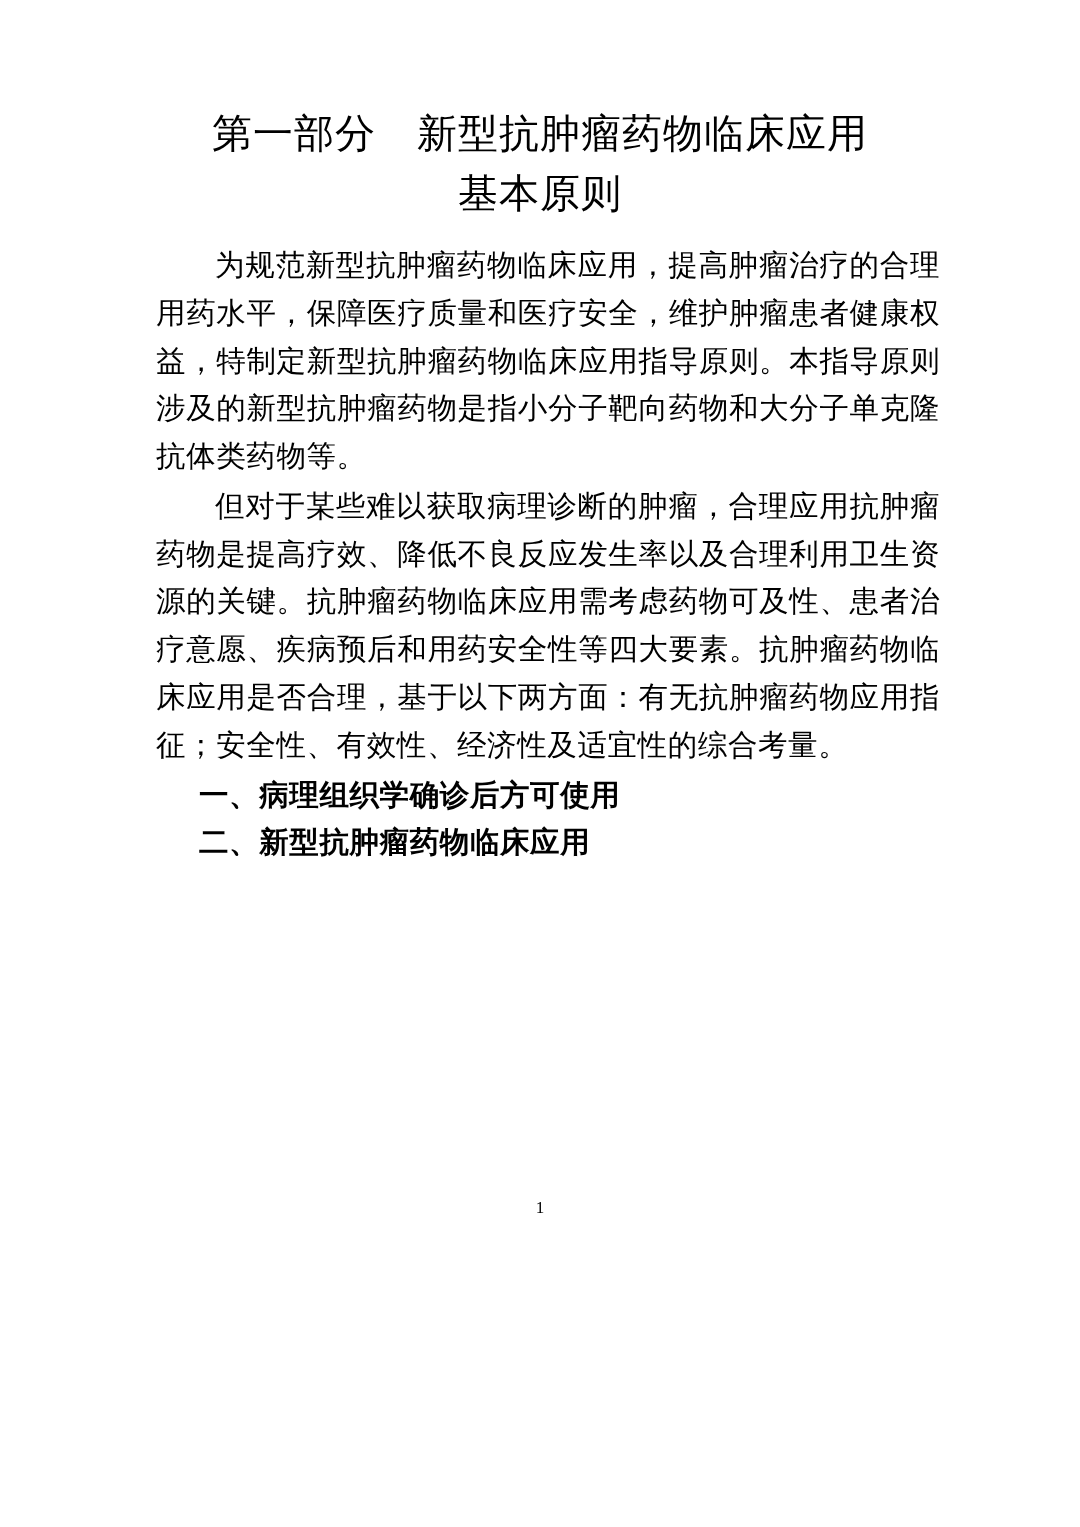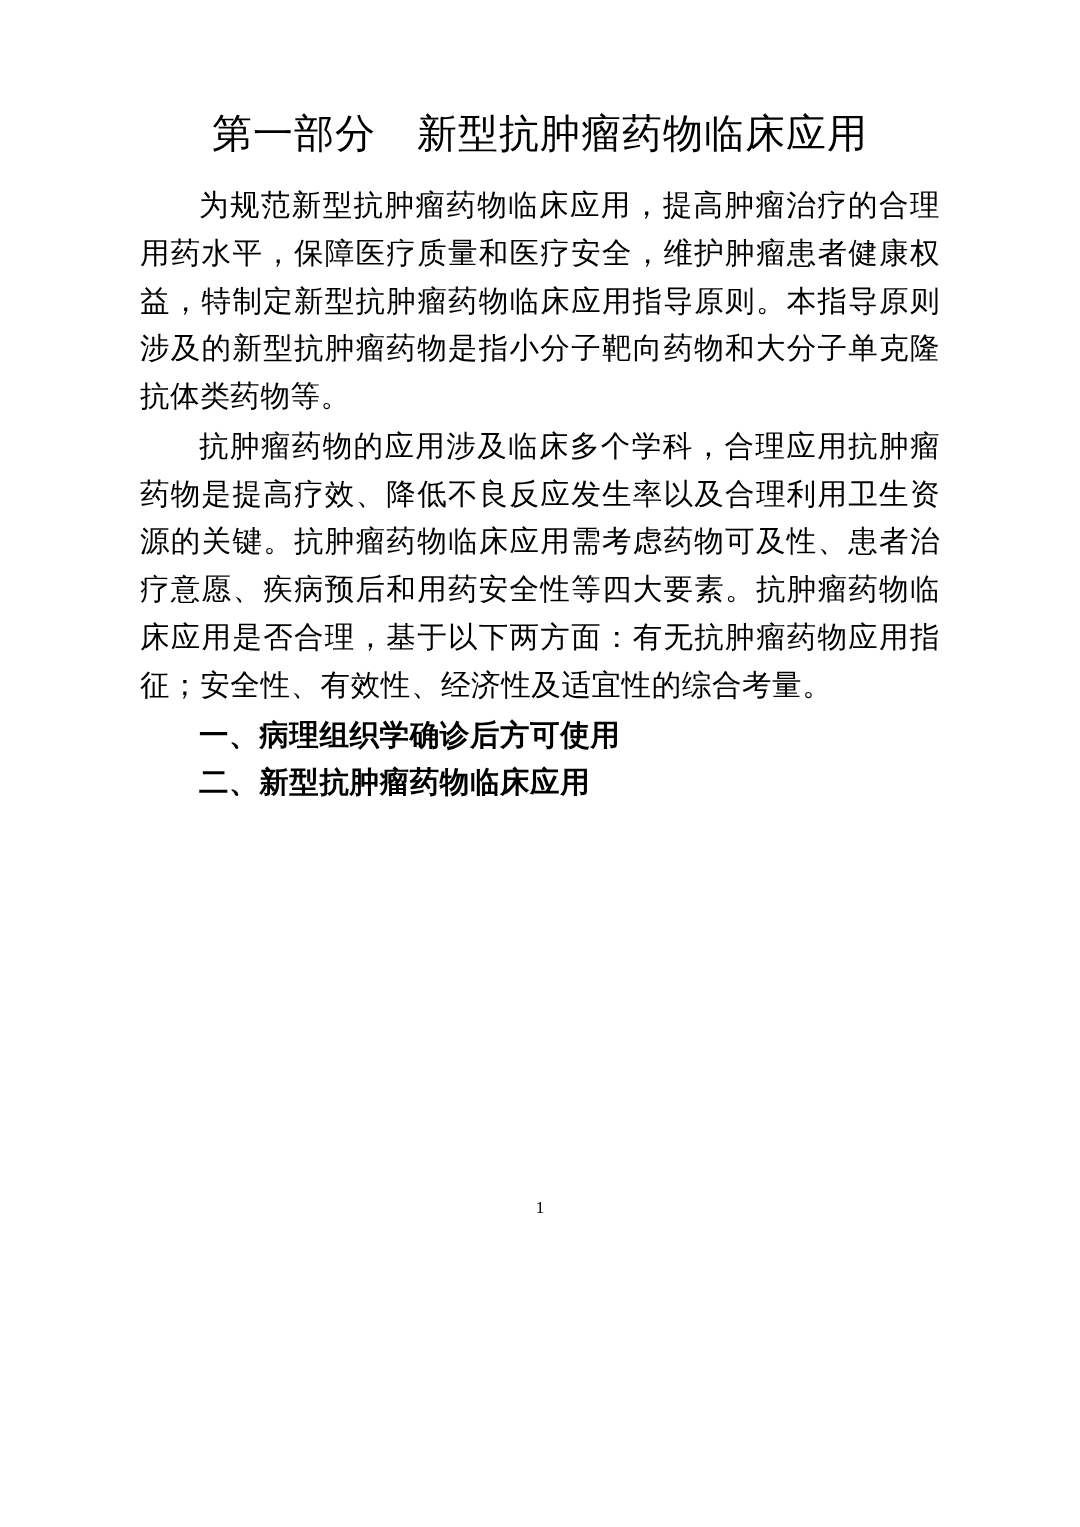--- a/index.html
+++ b/index.html
@@ -30,21 +30,21 @@
   }
   .doc-title .title-line {
     display: block;
     white-space: pre;
   }
   .para {
     font-size: 29.5px;
     line-height: 1.62;
     text-align: justify;
     text-justify: inter-ideograph;
-    margin: 0 0 2px 0;
+    margin: 0 0 2px 16px;
     text-indent: 2em;
     letter-spacing: 0.6px;
   }
   .heading {
     font-size: 29.5px;
     line-height: 1.62;
     margin: 0 0 0 0;
     text-indent: 2em;
     font-weight: bold;
     letter-spacing: 0.6px;
@@ -60,25 +60,26 @@
     font-family: "Liberation Serif", serif;
   }
 </style>
 </head>
 <body>
 
 <div class="page">
 
   <h1 class="doc-title">
     <span class="title-line">第一部分　新型抗肿瘤药物临床应用</span>
+    <span class="title-line">基本原则</span>
   </h1>
 
   <p class="para">为规范新型抗肿瘤药物临床应用，提高肿瘤治疗的合理用药水平，保障医疗质量和医疗安全，维护肿瘤患者健康权益，特制定新型抗肿瘤药物临床应用指导原则。本指导原则涉及的新型抗肿瘤药物是指小分子靶向药物和大分子单克隆抗体类药物等。</p>
 
-  <p class="para">抗肿瘤药物的应用涉及临床多个学科，合理应用抗肿瘤药物是提高疗效、降低不良反应发生率以及合理利用卫生资源的关键。抗肿瘤药物临床应用需考虑药物可及性、患者治疗意愿、疾病预后和用药安全性等四大要素。抗肿瘤药物临床应用是否合理，基于以下两方面：有无抗肿瘤药物应用指征；安全性、有效性、经济性及适宜性的综合考量。</p>
+  <p class="para">但对于某些难以获取病理诊断的肿瘤，合理应用抗肿瘤药物是提高疗效、降低不良反应发生率以及合理利用卫生资源的关键。抗肿瘤药物临床应用需考虑药物可及性、患者治疗意愿、疾病预后和用药安全性等四大要素。抗肿瘤药物临床应用是否合理，基于以下两方面：有无抗肿瘤药物应用指征；安全性、有效性、经济性及适宜性的综合考量。</p>
 
   <p class="heading">一、病理组织学确诊后方可使用</p>
 
 
   <p class="heading">二、新型抗肿瘤药物临床应用</p>
 
   <div class="page-number">1</div>
 
 </div>
 

